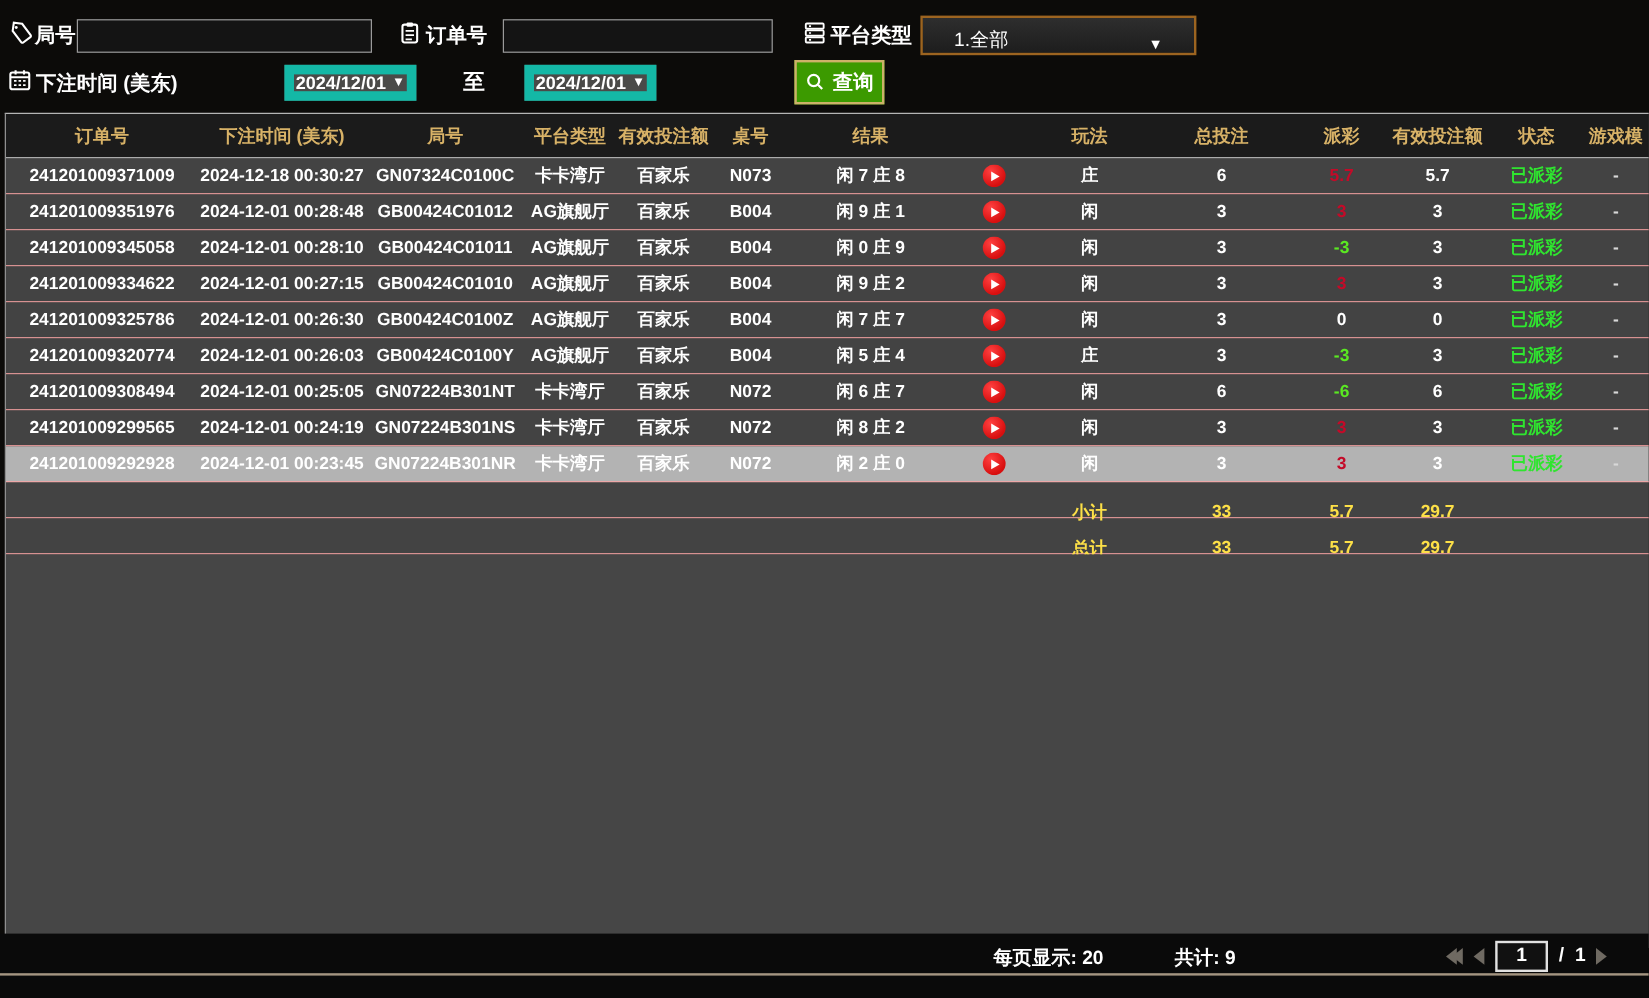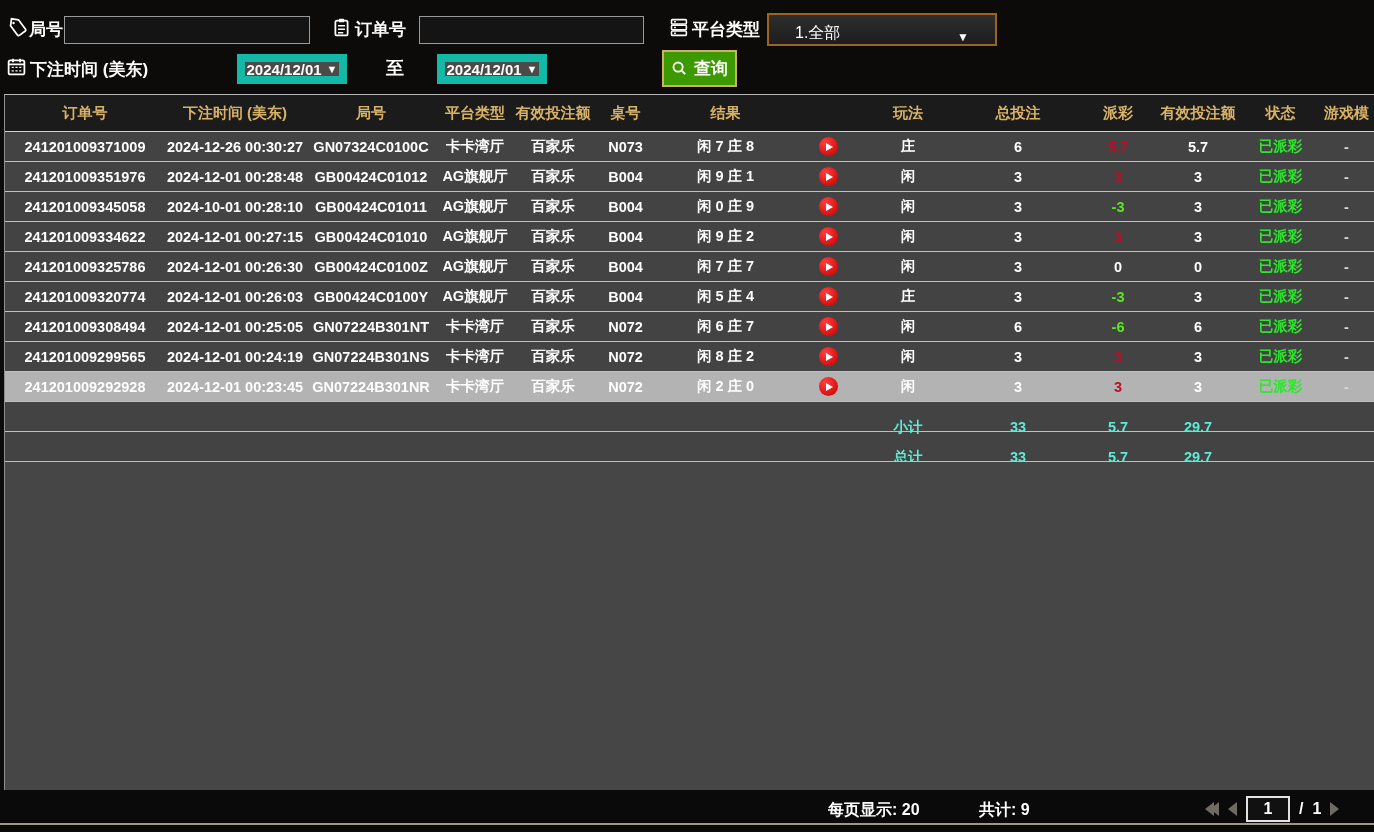--- a/index.html
+++ b/index.html
@@ -38,29 +38,29 @@
   .thead { height:37px; background:#1b1b1b; border-bottom:1px solid #cfcfcf; }
   .th { color:#d8b267; font-weight:bold; font-size:15px; text-align:center; white-space:nowrap; overflow:hidden; }
   .tr { height:30px; background:#434343; border-bottom:1px solid #fca5a5; }
   .tr.selected { background:#b3b3b3; }
   .td { color:#fff; font-weight:bold; font-size:14.5px; text-align:center; white-space:nowrap; overflow:hidden; }
   .pay-red   { color:#c40a28; }
   .pay-green { color:#5ae822; }
   .pay-white { color:#ffffff; }
   .status-green { color:#2fe52f; }
   .mode-dim { color:#d8d8d8; }
-  .tr.totals .td { color:#5eead4;margin-top:21px; }
+  .tr.totals .td { color:#fde047;margin-top:21px; }
   .playbtn { width:19px; height:19px; border-radius:50%; background:radial-gradient(circle at 35% 30%, #ff4040, #d80f0f 70%);
     display:inline-flex; align-items:center; justify-content:center; cursor:pointer; margin:0 auto; }
   .playbtn .tri { width:0; height:0; border-top:4px solid transparent; border-bottom:4px solid transparent;
     border-left:7px solid #fff; margin-left:2px; }
   .fill-rest { flex:1; background:#464646; }
 
   
-  .bottombar { position:absolute; left:0; bottom:0; width:1374px; height:42px; background:#0a0a0a; }
+  .bottombar { position:absolute; left:0; bottom:0; width:1374px; height:54px; background:#0a0a0a; }
   .bb-text { position:absolute; top:10px; color:#fff; font-size:16px; font-weight:bold; white-space:nowrap; }
   .tanline { position:absolute; top:33px; left:0; width:1374px; height:2px; background:#bfae97; opacity:.85; }
   .pager { position:absolute; left:1205px; top:6px; display:flex; align-items:center; gap:9px; height:26px; }
   .arrow { display:flex; align-items:center; cursor:pointer; }
   .tri-l { width:0; height:0; border:7px solid transparent; border-right:9px solid #6f6a62; border-left:none; }
   .tri-r { width:0; height:0; border:7px solid transparent; border-left:9px solid #6f6a62; border-right:none; }
   .dbl .tri-l + .tri-l { margin-left:-4px; }
   .pageinput { width:44px; height:26px; background:#111; border:2px solid #e2e2e2; color:#fff;
     font-size:16px; font-weight:bold; text-align:center; outline:none; }
   .slash, .totpages { color:#fff; font-size:16px; font-weight:bold; }
@@ -145,21 +145,21 @@
         <div class="th">玩法</div>
         <div class="th">总投注</div>
         <div class="th">派彩</div>
         <div class="th">有效投注额</div>
         <div class="th">状态</div>
         <div class="th">游戏模</div>
       </div>
     <div id="tbody">
         <div class="grid tr ">
           <div class="td ">241201009371009</div>
-          <div class="td ">2024-12-26 00:30:27</div>
+          <div class="td ">2024-12-18 00:30:27</div>
           <div class="td ">GN07324C0100C</div>
           <div class="td ">卡卡湾厅</div>
           <div class="td ">百家乐</div>
           <div class="td ">N073</div>
           <div class="td ">闲 7 庄 8</div>
           <div class="td "><span class="playbtn">
               <span class="tri"></span>
             </span></div>
           <div class="td ">庄</div>
           <div class="td ">6</div>
@@ -181,21 +181,21 @@
             </span></div>
           <div class="td ">闲</div>
           <div class="td ">3</div>
           <div class="td pay-red">3</div>
           <div class="td ">3</div>
           <div class="td status-green">已派彩</div>
           <div class="td mode-dim">-</div>
         </div>
         <div class="grid tr ">
           <div class="td ">241201009345058</div>
-          <div class="td ">2024-10-01 00:28:10</div>
+          <div class="td ">2024-12-01 00:28:10</div>
           <div class="td ">GB00424C01011</div>
           <div class="td ">AG旗舰厅</div>
           <div class="td ">百家乐</div>
           <div class="td ">B004</div>
           <div class="td ">闲 0 庄 9</div>
           <div class="td "><span class="playbtn">
               <span class="tri"></span>
             </span></div>
           <div class="td ">闲</div>
           <div class="td ">3</div>

